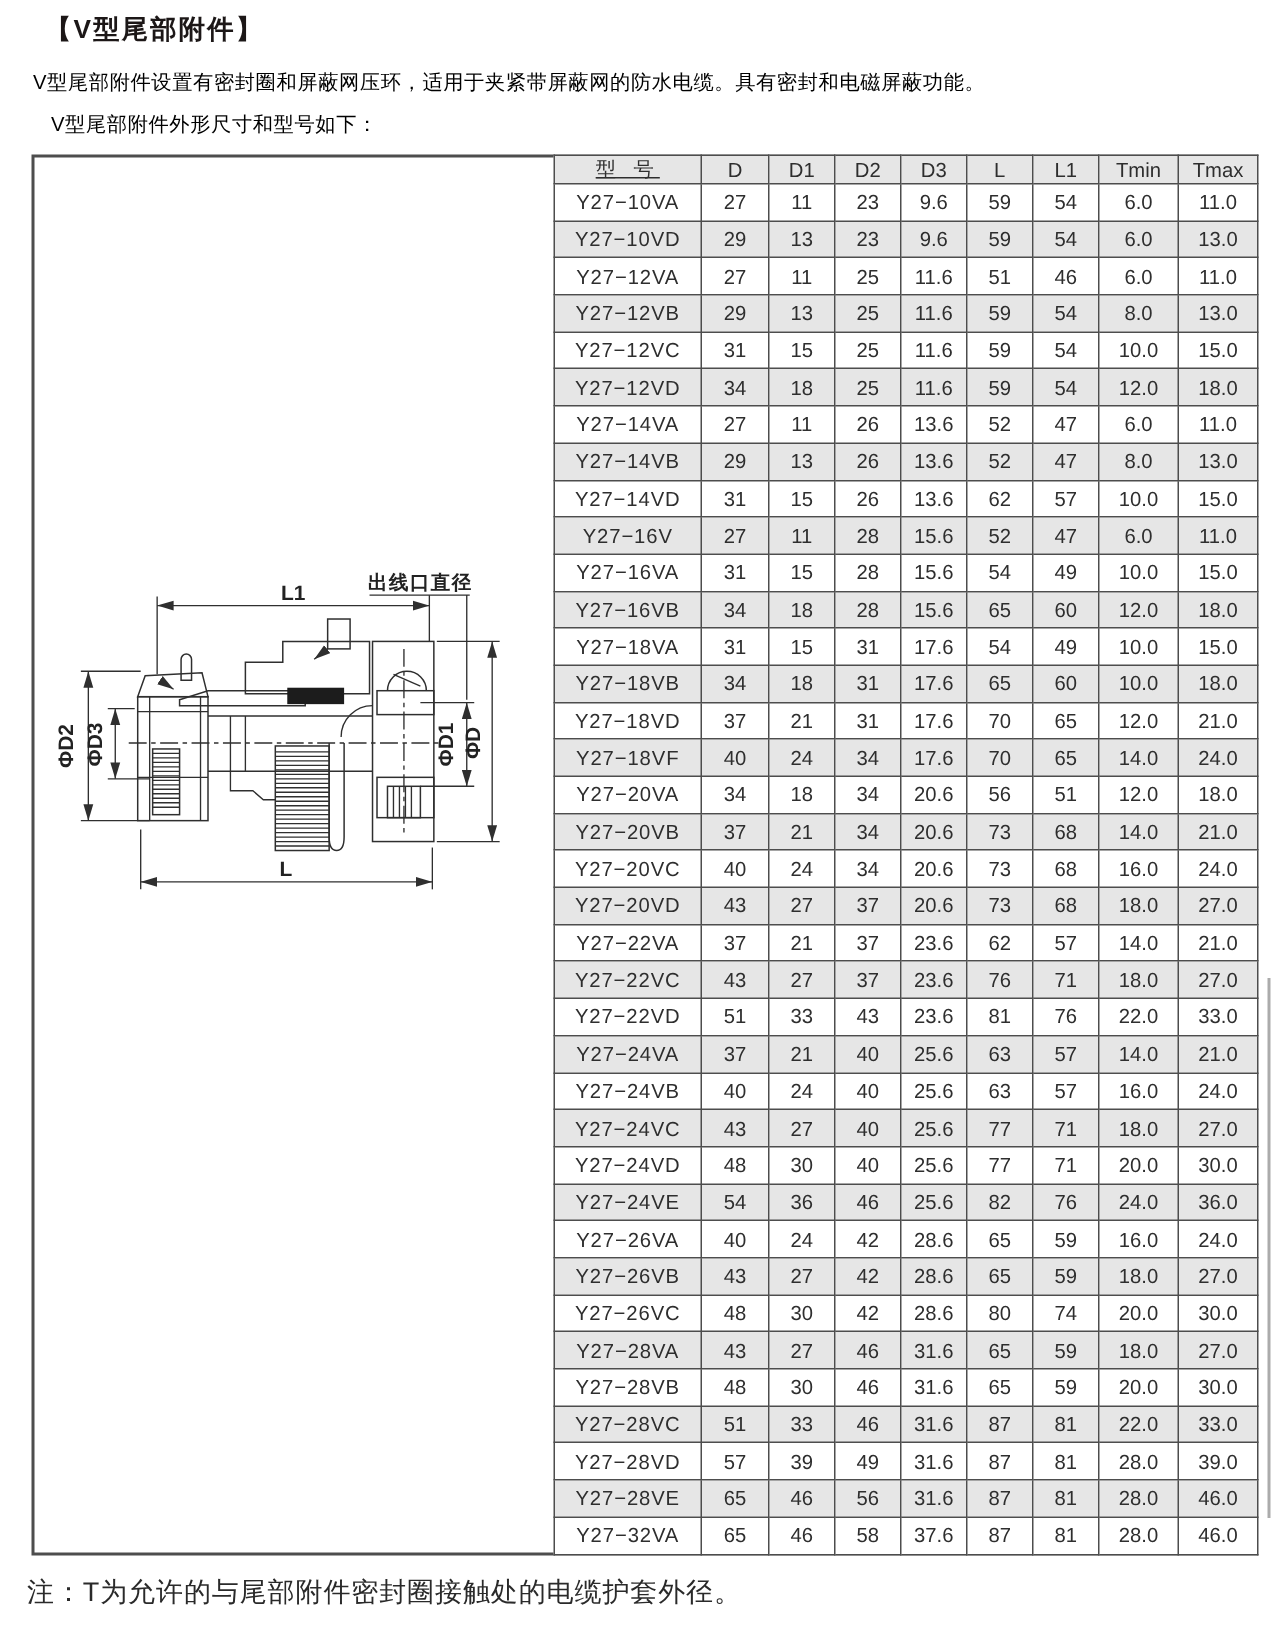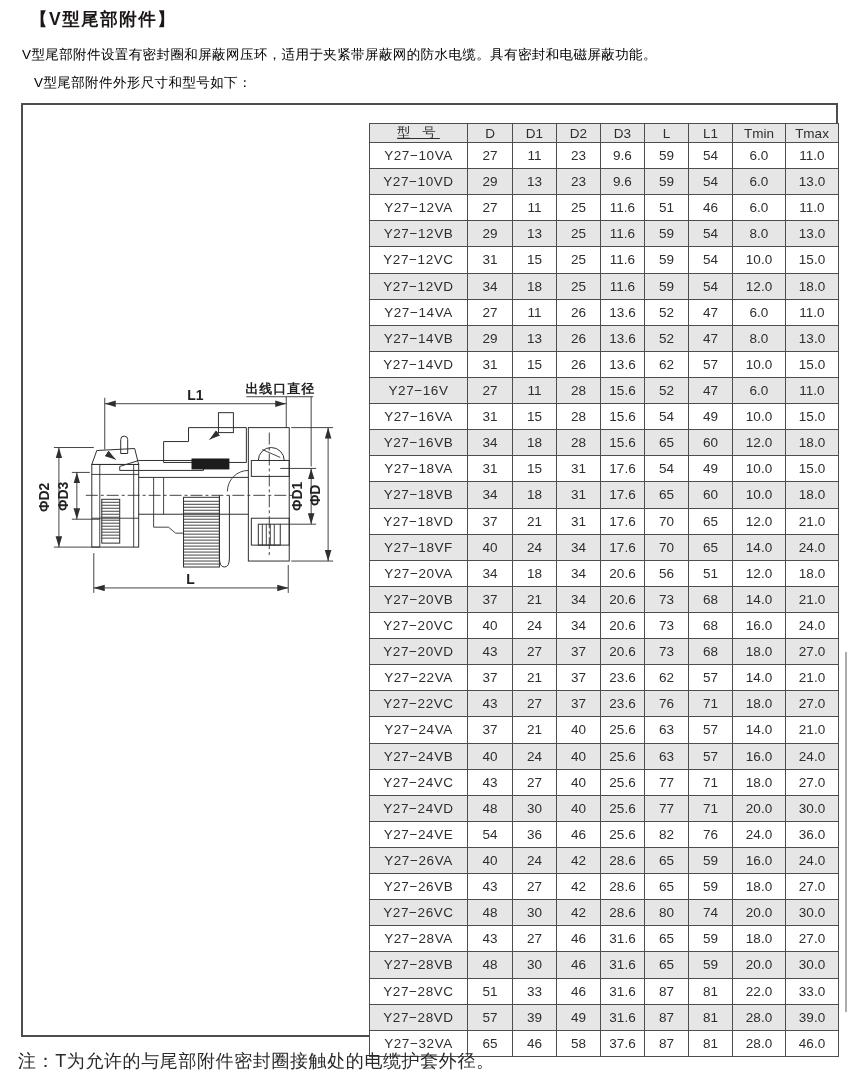--- a/index.html
+++ b/index.html
@@ -14,21 +14,21 @@
   .para{position:absolute;font-size:13.5px;letter-spacing:0.4px;color:#000000}
   #p1{left:22px;top:46px}
   #p2{left:34px;top:74px}
   .frame{
     position:absolute;left:21px;top:103px;width:817px;height:934px;
     border:2px solid var(--grid,#4d4d4d);box-sizing:border-box;background:#fff;
   }
   .draw{position:absolute;left:0;top:0}
   table.dims{
     position:absolute;left:369px;top:103px;width:469px;height:934px;
-    border-collapse:collapse;table-layout:fixed;background:#fff;margin-top:20px;
+    border-collapse:collapse;table-layout:fixed;background:#fff;
   }
   .dims th,.dims td{
     border:1.5px solid var(--grid,#4d4d4d);text-align:center;vertical-align:middle;
     font-size:13.5px;font-weight:normal;padding:0;color:var(--txt,#2e2e2e);
     overflow:hidden;white-space:nowrap;
   }
   .dims thead th{background:var(--shade,#e6e6e6)}
   .dims .model-head{text-decoration:underline;letter-spacing:4px}
   .dims tbody tr:nth-child(even) td{background:var(--shade,#e6e6e6)}
   .dims td.model-col{letter-spacing:0.6px}
@@ -413,20 +413,31 @@
         <td>43</td>
         <td>27</td>
         <td>37</td>
         <td>23.6</td>
         <td>76</td>
         <td>71</td>
         <td>18.0</td>
         <td>27.0</td>
       </tr>
       <tr>
+        <td class="model-col">Y27−22VD</td>
+        <td>51</td>
+        <td>33</td>
+        <td>43</td>
+        <td>23.6</td>
+        <td>81</td>
+        <td>76</td>
+        <td>22.0</td>
+        <td>33.0</td>
+      </tr>
+      <tr>
         <td class="model-col">Y27−24VA</td>
         <td>37</td>
         <td>21</td>
         <td>40</td>
         <td>25.6</td>
         <td>63</td>
         <td>57</td>
         <td>14.0</td>
         <td>21.0</td>
       </tr>
@@ -545,20 +556,31 @@
         <td>57</td>
         <td>39</td>
         <td>49</td>
         <td>31.6</td>
         <td>87</td>
         <td>81</td>
         <td>28.0</td>
         <td>39.0</td>
       </tr>
       <tr>
+        <td class="model-col">Y27−28VE</td>
+        <td>65</td>
+        <td>46</td>
+        <td>56</td>
+        <td>31.6</td>
+        <td>87</td>
+        <td>81</td>
+        <td>28.0</td>
+        <td>46.0</td>
+      </tr>
+      <tr>
         <td class="model-col">Y27−32VA</td>
         <td>65</td>
         <td>46</td>
         <td>58</td>
         <td>37.6</td>
         <td>87</td>
         <td>81</td>
         <td>28.0</td>
         <td>46.0</td>
       </tr>

